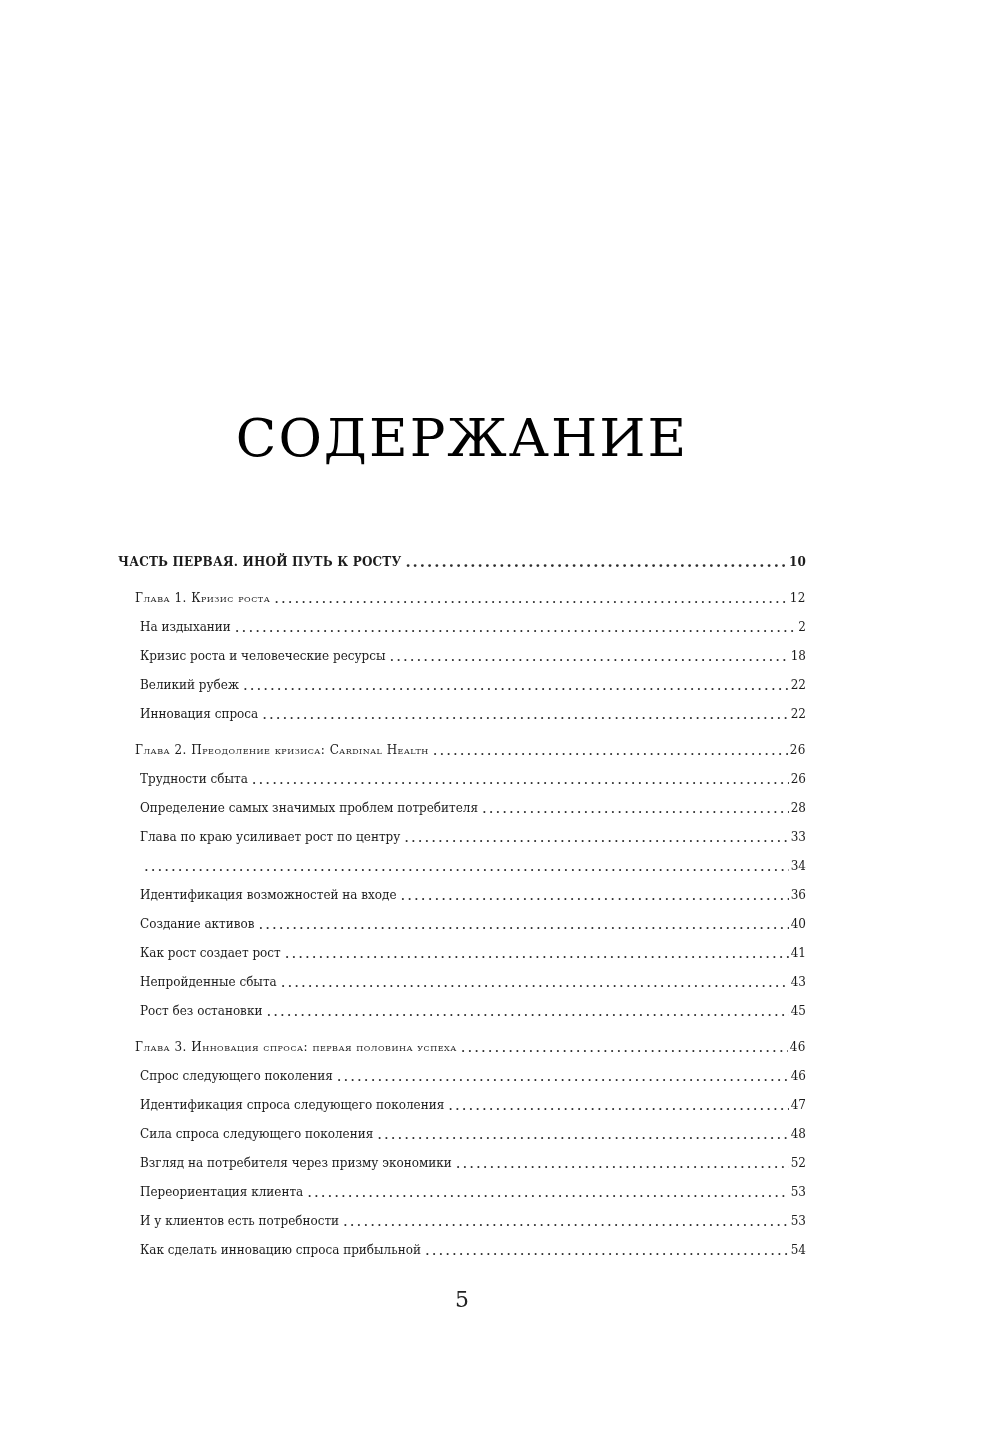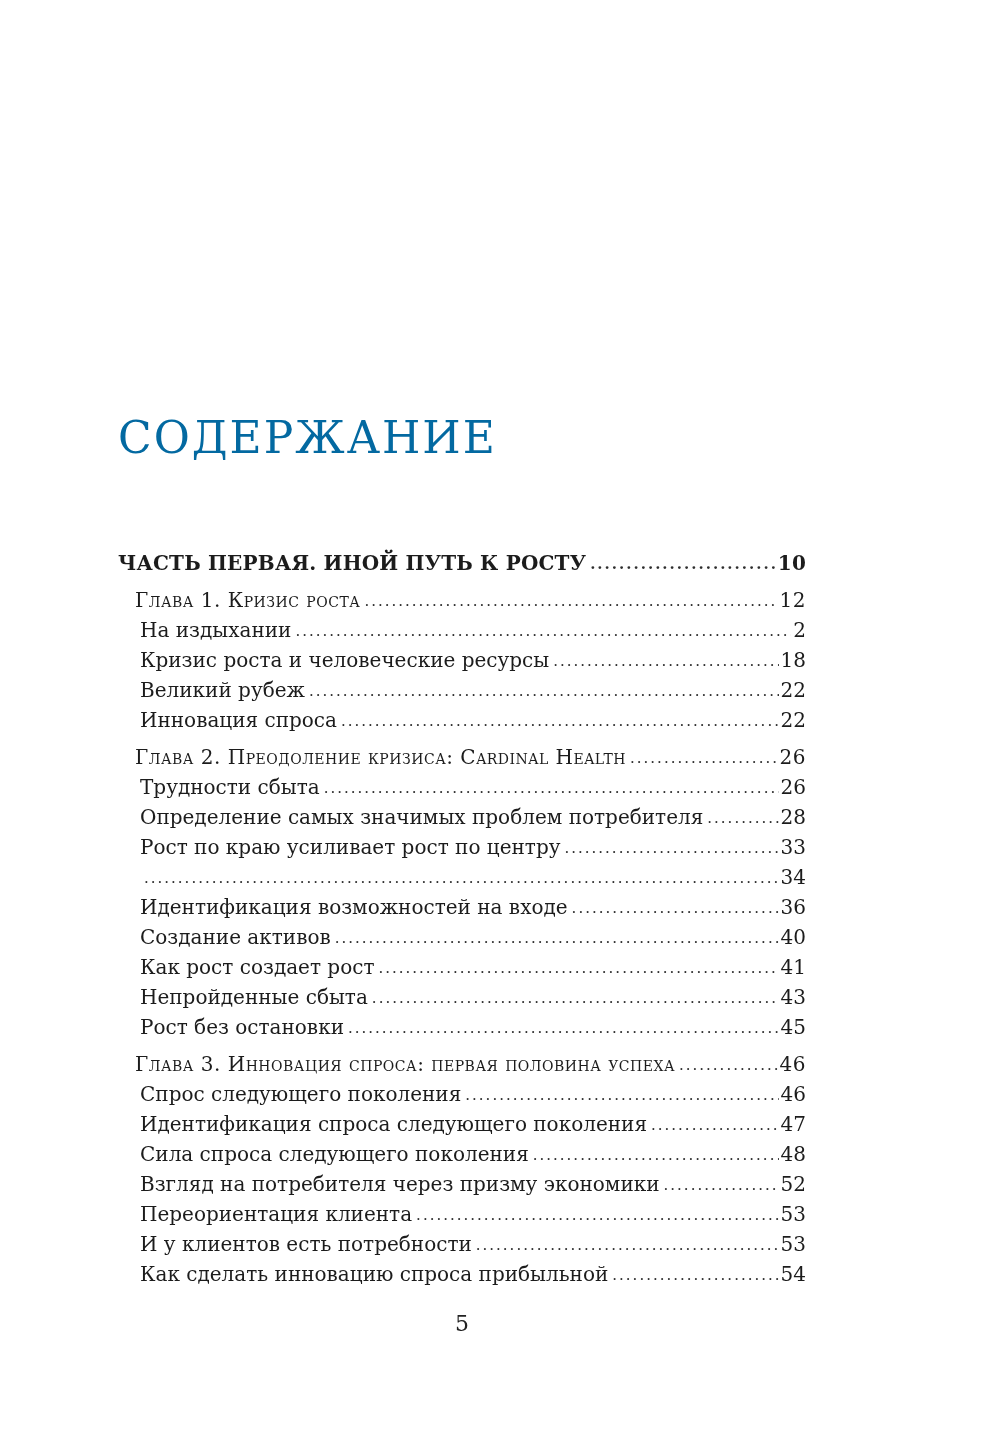--- a/index.html
+++ b/index.html
@@ -14,32 +14,32 @@
     position: relative;
   }
   .content {
     position: absolute;
     left: 118px;
     top: 0;
     width: 688px;
   }
   .book-title {
     margin: 412px 0 0 0;
-    text-align: left;
-    font-size: 44px;
+    text-align: center;
+    font-size: 53px;
     line-height: 52px;
     font-weight: 400;
     letter-spacing: 2px;
-    color: #0369a1;
+    color: #000000;
   }
   .toc { margin-top: 84px; }
   .toc-row {
     display: flex;
-    align-items: center;
-    font-size: 20px;
+    align-items: flex-start;
+    font-size: 12px;
     line-height: 28px;
   }
   .toc-row.part {
     font-weight: bold;
     letter-spacing: 0.2px;
   }
   .toc-row.chapter {
     font-variant: small-caps;
     letter-spacing: 0.5px;
     margin-top: 7px;
@@ -127,21 +127,21 @@
     </div>
 
     <div class="toc-row section">
       <span class="toc-label">Определение самых значимых проблем потребителя</span>
       <span class="leader"></span>
       <span class="toc-page">28</span>
     </div>
 
 
     <div class="toc-row section">
-      <span class="toc-label">Рост по краю усиливает рост по центру</span>
+      <span class="toc-label">Глава по краю усиливает рост по центру</span>
       <span class="leader"></span>
       <span class="toc-page">33</span>
     </div>
 
     <div class="toc-row section">
       <span class="leader"></span>
       <span class="toc-page">34</span>
     </div>
 
     <div class="toc-row section">

